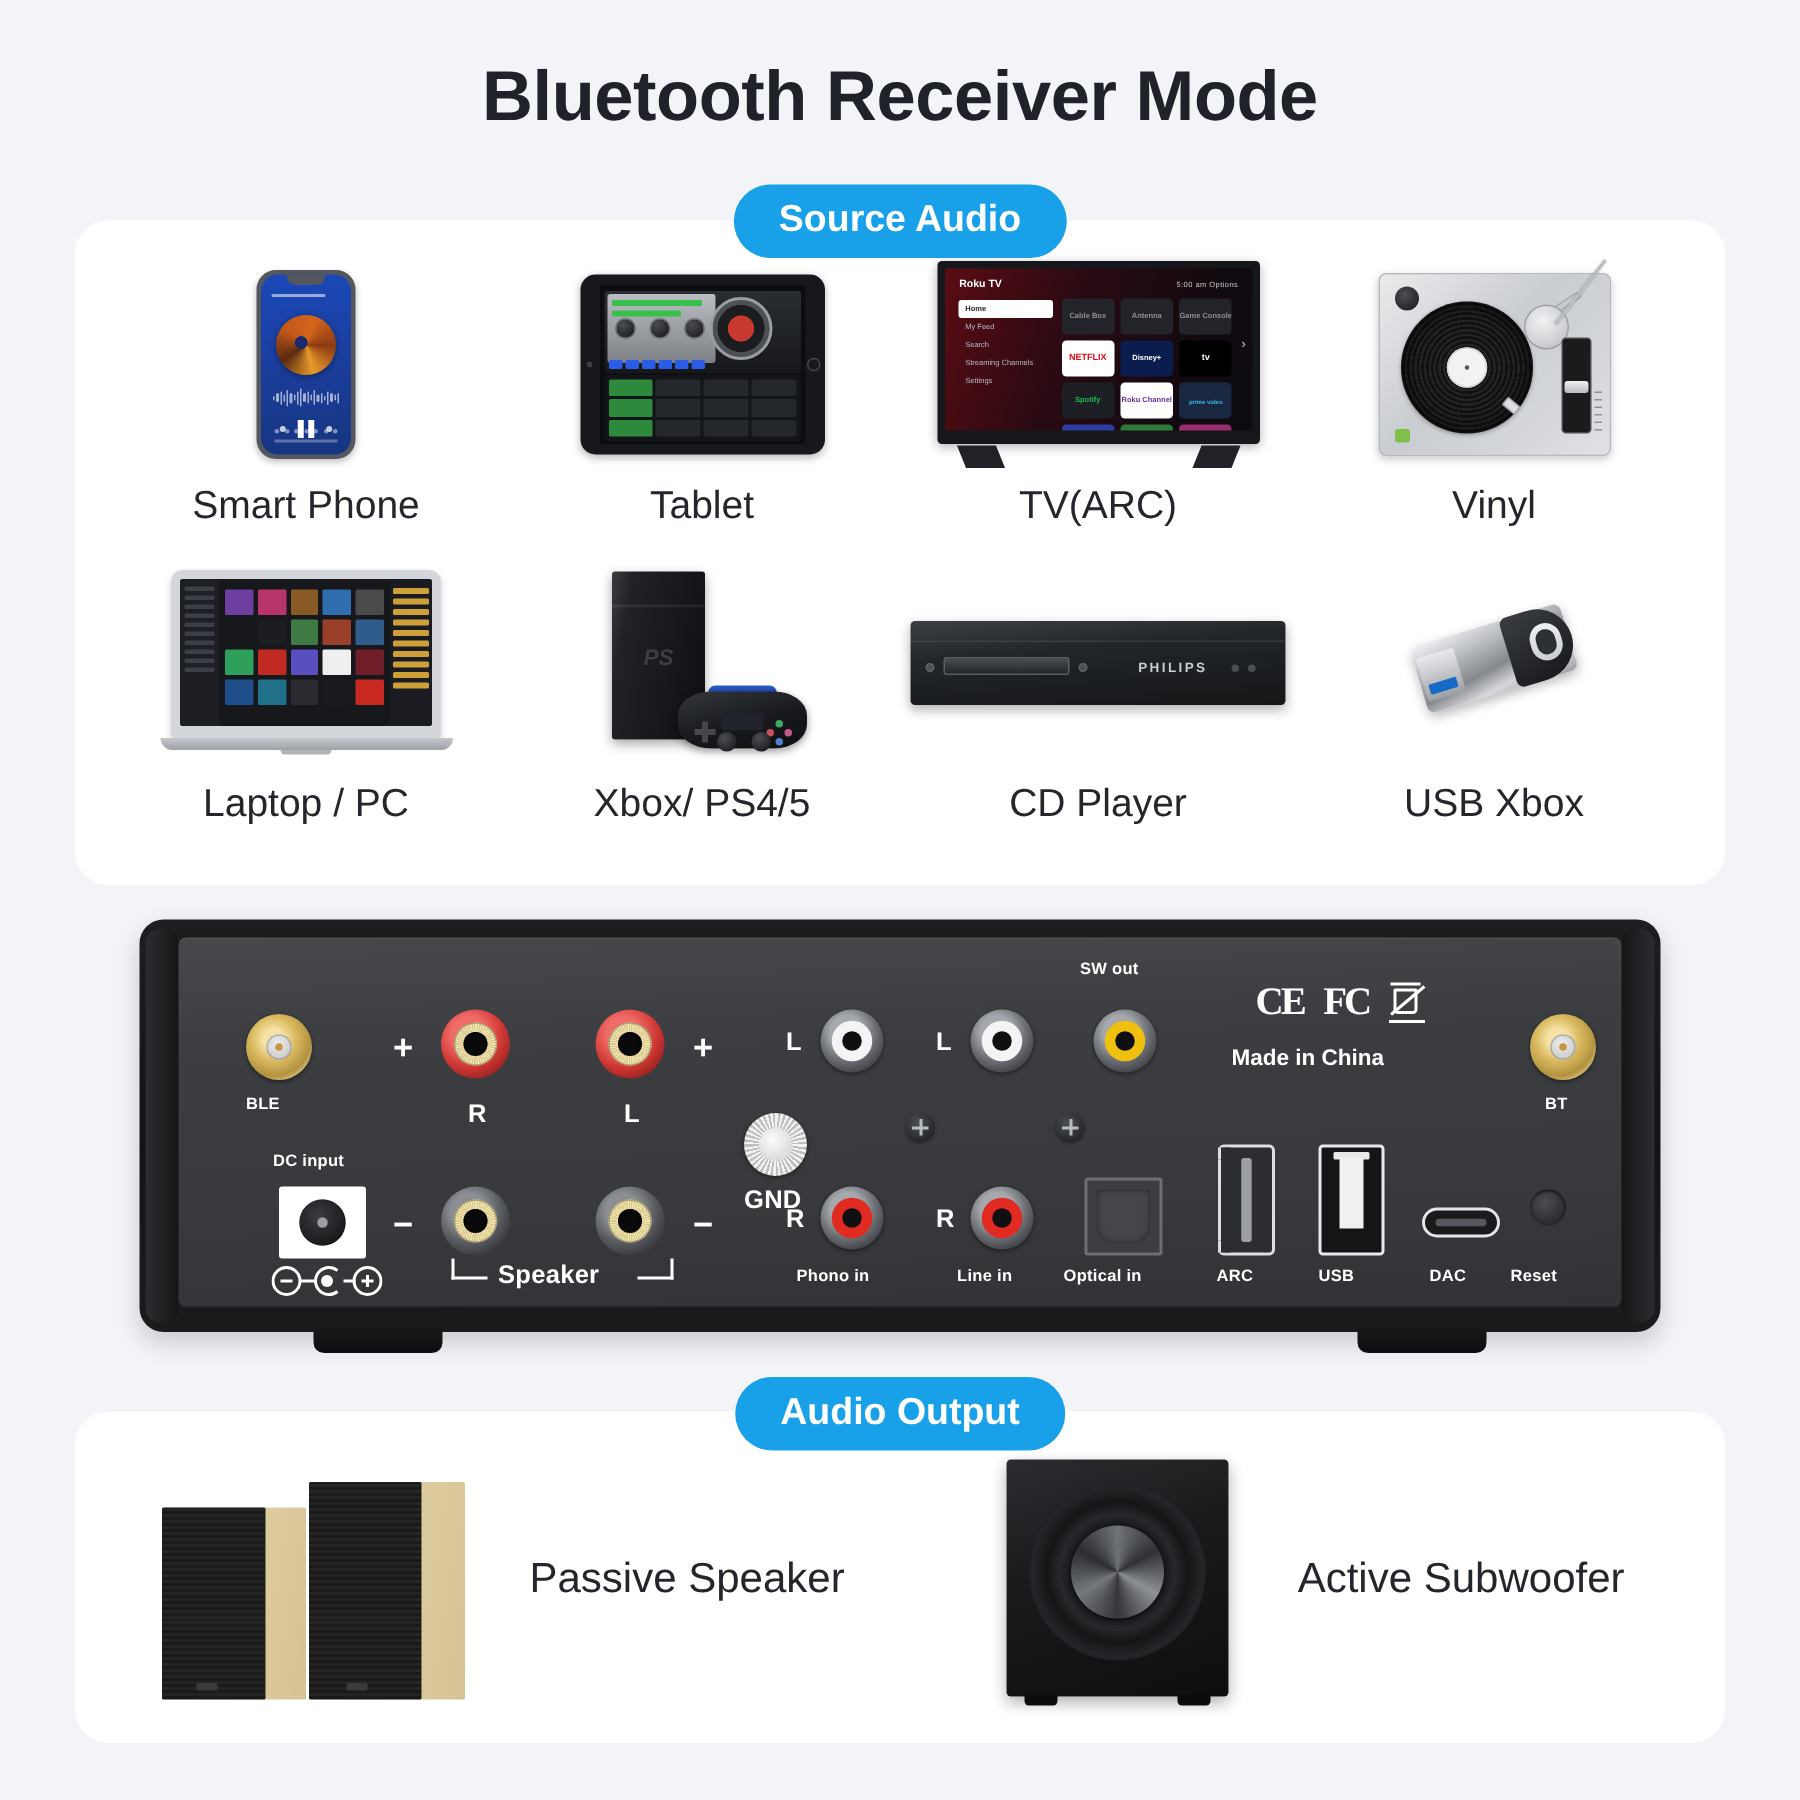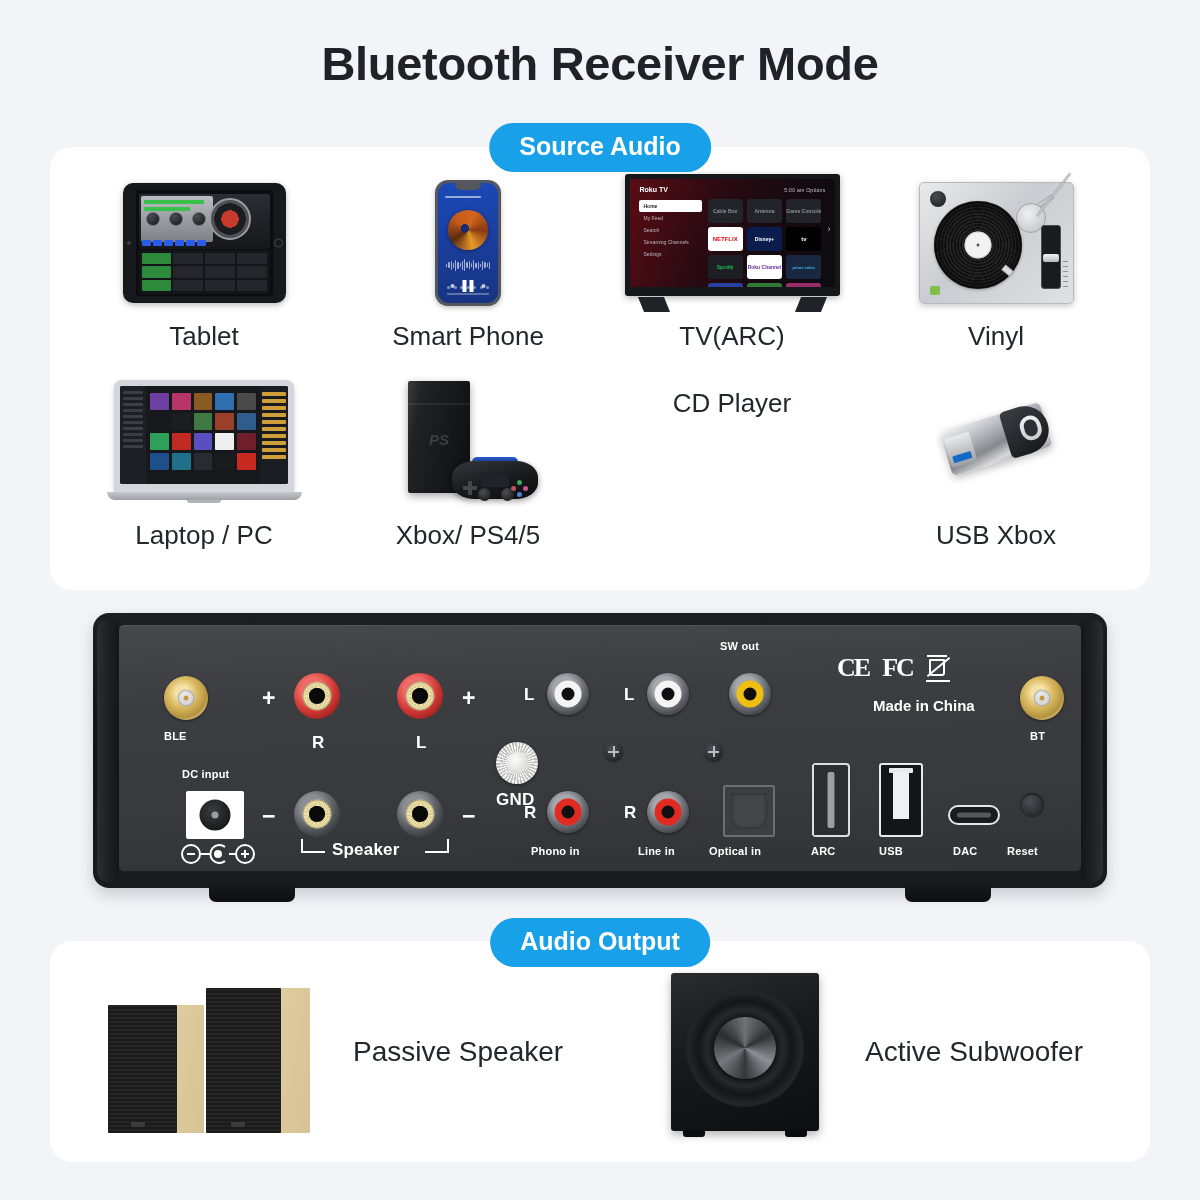--- a/index.html
+++ b/index.html
@@ -492,20 +492,73 @@
 </style>
 </head>
 <body>
 
 <h1 class="page-title">Bluetooth Receiver Mode</h1>
 
 <div class="pill" id="pill-source">Source Audio</div>
 
 <div class="card" id="card-source">
   <div class="src-grid">
+
+    <div class="src-cell">
+      <div class="src-art">
+        <div class="phone">
+          <div class="phone-scr">
+            <div class="phone-notch"></div>
+            <div class="phone-bar" style="left:7px;top:13px;width:36px;"></div>
+            <div class="album"></div>
+            <div class="wave">
+              <i style="height:3px"></i>
+                <i style="height:6px"></i>
+                <i style="height:9px"></i>
+                <i style="height:5px"></i>
+              <i style="height:11px"></i>
+                <i style="height:7px"></i>
+                <i style="height:4px"></i>
+                <i style="height:9px"></i>
+              <i style="height:12px"></i>
+                <i style="height:6px"></i>
+                <i style="height:8px"></i>
+                <i style="height:4px"></i>
+              <i style="height:10px"></i>
+                <i style="height:5px"></i>
+                <i style="height:7px"></i>
+                <i style="height:3px"></i>
+              <i style="height:9px"></i>
+                <i style="height:6px"></i>
+                <i style="height:4px"></i>
+                <i style="height:7px"></i>
+            </div>
+            <div class="pp">
+              <b></b>
+              <div class="pause">
+                  <s></s>
+                  <s></s>
+                </div>
+              <b></b>
+            </div>
+            <div class="dots">
+                <u></u>
+                <u></u>
+                <u></u>
+                <u></u>
+                <u></u>
+                <u></u>
+                <u></u>
+              </div>
+            <div class="plbar"></div>
+          </div>
+        </div>
+      </div>
+      <div class="src-label">Smart Phone</div>
+    </div>
 
     <div class="src-cell">
       <div class="src-art">
         <div class="tablet">
           <div class="tb-cam"></div>
             <div class="tb-home"></div>
           <div class="tablet-scr">
             <div class="mix-top"></div>
             <div class="mix-strip"></div>
             <div class="mix-green"></div>
@@ -540,73 +593,20 @@
                 <span></span>
             </div>
           </div>
         </div>
       </div>
       <div class="src-label">Tablet</div>
     </div>
 
     <div class="src-cell">
       <div class="src-art">
-        <div class="phone">
-          <div class="phone-scr">
-            <div class="phone-notch"></div>
-            <div class="phone-bar" style="left:7px;top:13px;width:36px;"></div>
-            <div class="album"></div>
-            <div class="wave">
-              <i style="height:3px"></i>
-                <i style="height:6px"></i>
-                <i style="height:9px"></i>
-                <i style="height:5px"></i>
-              <i style="height:11px"></i>
-                <i style="height:7px"></i>
-                <i style="height:4px"></i>
-                <i style="height:9px"></i>
-              <i style="height:12px"></i>
-                <i style="height:6px"></i>
-                <i style="height:8px"></i>
-                <i style="height:4px"></i>
-              <i style="height:10px"></i>
-                <i style="height:5px"></i>
-                <i style="height:7px"></i>
-                <i style="height:3px"></i>
-              <i style="height:9px"></i>
-                <i style="height:6px"></i>
-                <i style="height:4px"></i>
-                <i style="height:7px"></i>
-            </div>
-            <div class="pp">
-              <b></b>
-              <div class="pause">
-                  <s></s>
-                  <s></s>
-                </div>
-              <b></b>
-            </div>
-            <div class="dots">
-                <u></u>
-                <u></u>
-                <u></u>
-                <u></u>
-                <u></u>
-                <u></u>
-                <u></u>
-              </div>
-            <div class="plbar"></div>
-          </div>
-        </div>
-      </div>
-      <div class="src-label">Smart Phone</div>
-    </div>
-
-    <div class="src-cell">
-      <div class="src-art">
         <div class="tv-wrap">
           <div class="tv">
             <div class="tv-scr">
               <div class="roku-logo">Roku TV</div>
               <div class="roku-right">5:00 am    Options</div>
               <div class="roku-menu">
                 <div class="sel">Home</div>
                 <div>My Feed</div>
                 <div>Search</div>
                 <div>Streaming Channels</div>
@@ -747,20 +747,32 @@
               <div class="pad-stick l"></div>
               <div class="pad-stick r"></div>
             </div>
           </div>
         </div>
       </div>
       <div class="src-label">Xbox/ PS4/5</div>
     </div>
 
     <div class="src-cell">
+      <div class="src-art">
+        <div class="cd">
+          <div class="cd-tray"></div>
+          <div class="cd-btn" style="left:10px"></div>
+          <div class="cd-btn" style="left:112px"></div>
+          <div class="cd-brand">PHILIPS</div>
+          <div class="cd-leds">
+              <i></i>
+              <i></i>
+            </div>
+        </div>
+      </div>
       <div class="src-label">CD Player</div>
     </div>
 
     <div class="src-cell">
       <div class="src-art">
         <div class="usbd">
           <div class="usb-body">
             <div class="usb-dark">
                 <div class="usb-hole"></div>
               </div>
@@ -930,21 +942,21 @@
     <div class="certs" style="left:718px; top:28px;">
       <span class="mark-ce">CE</span>
       <span class="mark-fc">FC</span>
       <span class="weee">
         <span class="lid"></span>
           <span class="bin"></span>
           <span class="slash"></span>
           <span class="bar"></span>
       </span>
     </div>
-    <div class="made" style="left:754px; top:72px;">Made in China</div>
+    <div class="made" style="left:702px; top:72px;">Made in China</div>
 
     <div class="port" style="left:901px; top:51px;">
         <div class="sma">
           <i></i>
         </div>
       </div>
     <div class="plabel" style="left:911px; top:105px;">BT</div>
 
   </div>
 </div>

